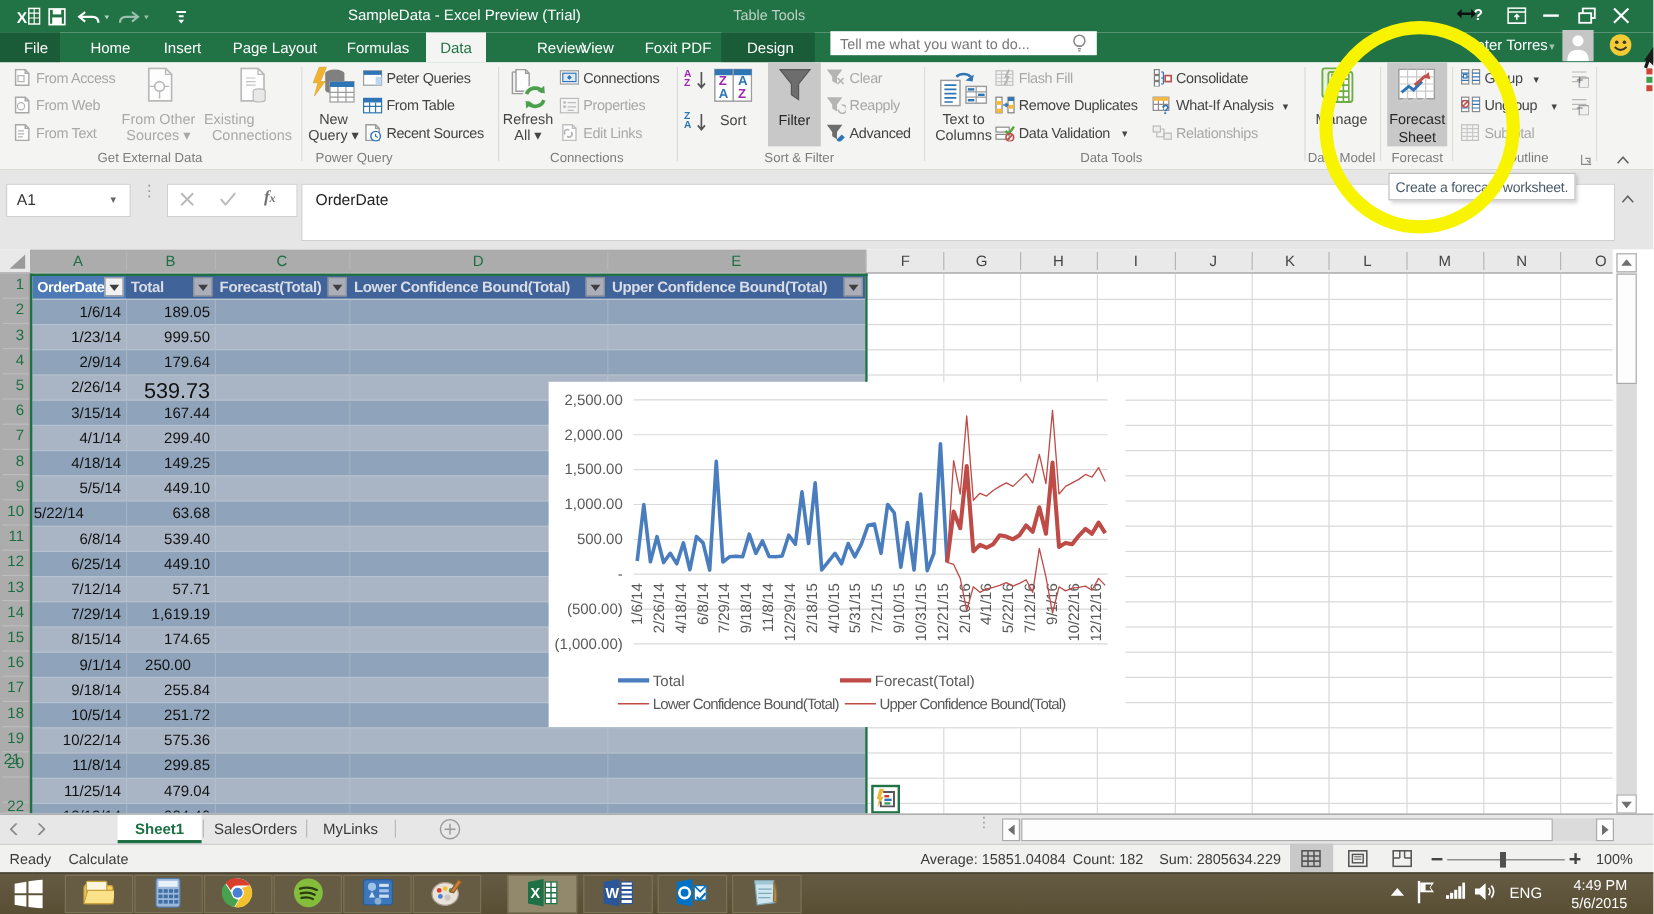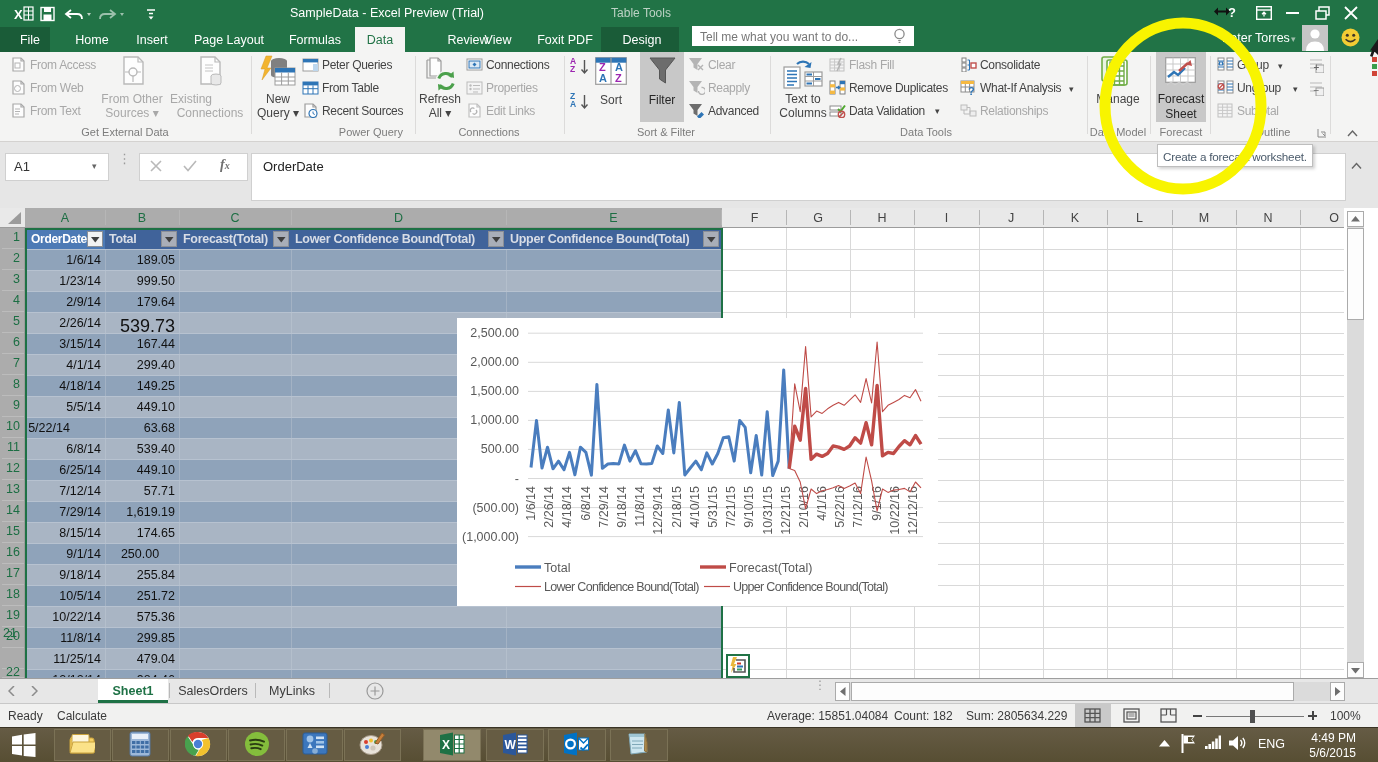--- a/index.html
+++ b/index.html
@@ -83,21 +83,21 @@
 <div class="a" style="left:0;top:52px;width:1378px;height:89px;background:#f4f4f3;border-bottom:1px solid #d4d2d0;"></div>
 <div class="a" style="left:251px;top:56px;width:1px;height:78px;background:#dcdbda;"></div>
 <div class="a" style="left:415px;top:56px;width:1px;height:78px;background:#dcdbda;"></div>
 <div class="a" style="left:564px;top:56px;width:1px;height:78px;background:#dcdbda;"></div>
 <div class="a" style="left:770px;top:56px;width:1px;height:78px;background:#dcdbda;"></div>
 <div class="a" style="left:1087px;top:56px;width:1px;height:78px;background:#dcdbda;"></div>
 <div class="a" style="left:1150px;top:56px;width:1px;height:78px;background:#dcdbda;"></div>
 <div class="a" style="left:1210px;top:56px;width:1px;height:78px;background:#dcdbda;"></div>
 <div class="a" style="left:1330px;top:56px;width:1px;height:78px;background:#dcdbda;"></div>
 <div class="t" style="left:55px;top:126px;width:140px;text-align:center;color:#7c7c7c;font-size:11px;">Get External Data</div>
-<div class="t" style="left:263px;top:126px;width:140px;text-align:right;color:#7c7c7c;font-size:11px;">Power Query</div>
+<div class="t" style="left:263px;top:126px;width:140px;text-align:left;color:#7c7c7c;font-size:11px;">Power Query</div>
 <div class="t" style="left:419px;top:126px;width:140px;text-align:center;color:#7c7c7c;font-size:11px;">Connections</div>
 <div class="t" style="left:596px;top:126px;width:140px;text-align:center;color:#7c7c7c;font-size:11px;">Sort &amp; Filter</div>
 <div class="t" style="left:856px;top:126px;width:140px;text-align:center;color:#7c7c7c;font-size:11px;">Data Tools</div>
 <div class="t" style="left:1048px;top:126px;width:140px;text-align:center;color:#7c7c7c;font-size:11px;">Data Model</div>
 <div class="t" style="left:1111px;top:126px;width:140px;text-align:center;color:#7c7c7c;font-size:11px;">Forecast</div>
 <div class="t" style="left:1203px;top:126px;width:140px;text-align:center;color:#7c7c7c;font-size:11px;">Outline</div>
 <svg class="a" style="left:10px;top:57px;" width="17" height="15" viewBox="0 0 17 15">
       <path d="M3 1 L11 1 L14 4 L14 14 L3 14 z" fill="#fdfdfd" stroke="#a8a8a8" stroke-width="1.2"></path>
       <path d="M11 1 L11 4 L14 4" fill="none" stroke="#a8a8a8" stroke-width="1.2"></path>
       <rect x="5" y="6" width="5" height="5" fill="none" stroke="#b4b4b4"></rect>

